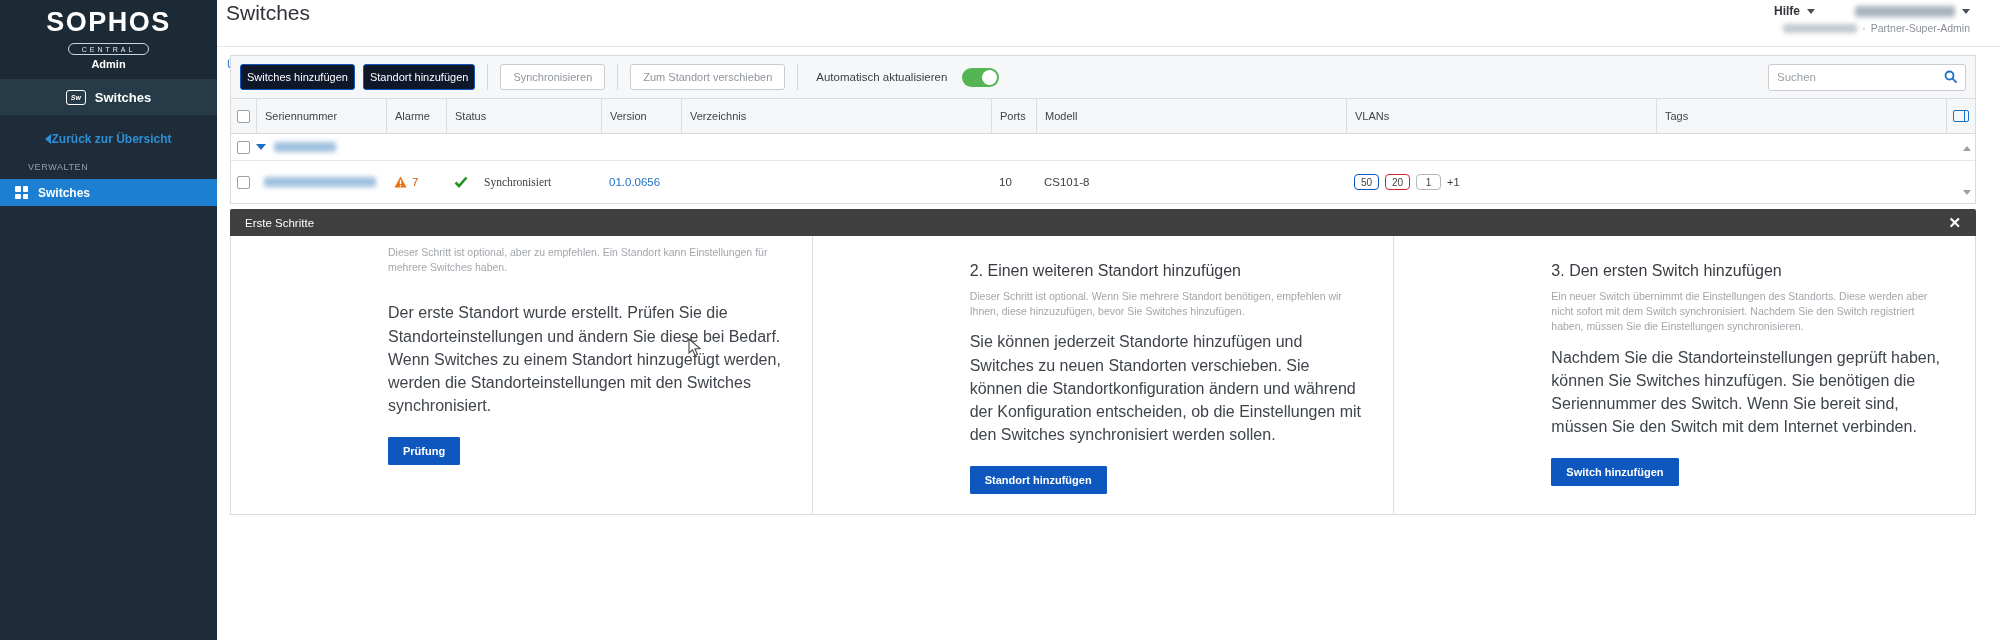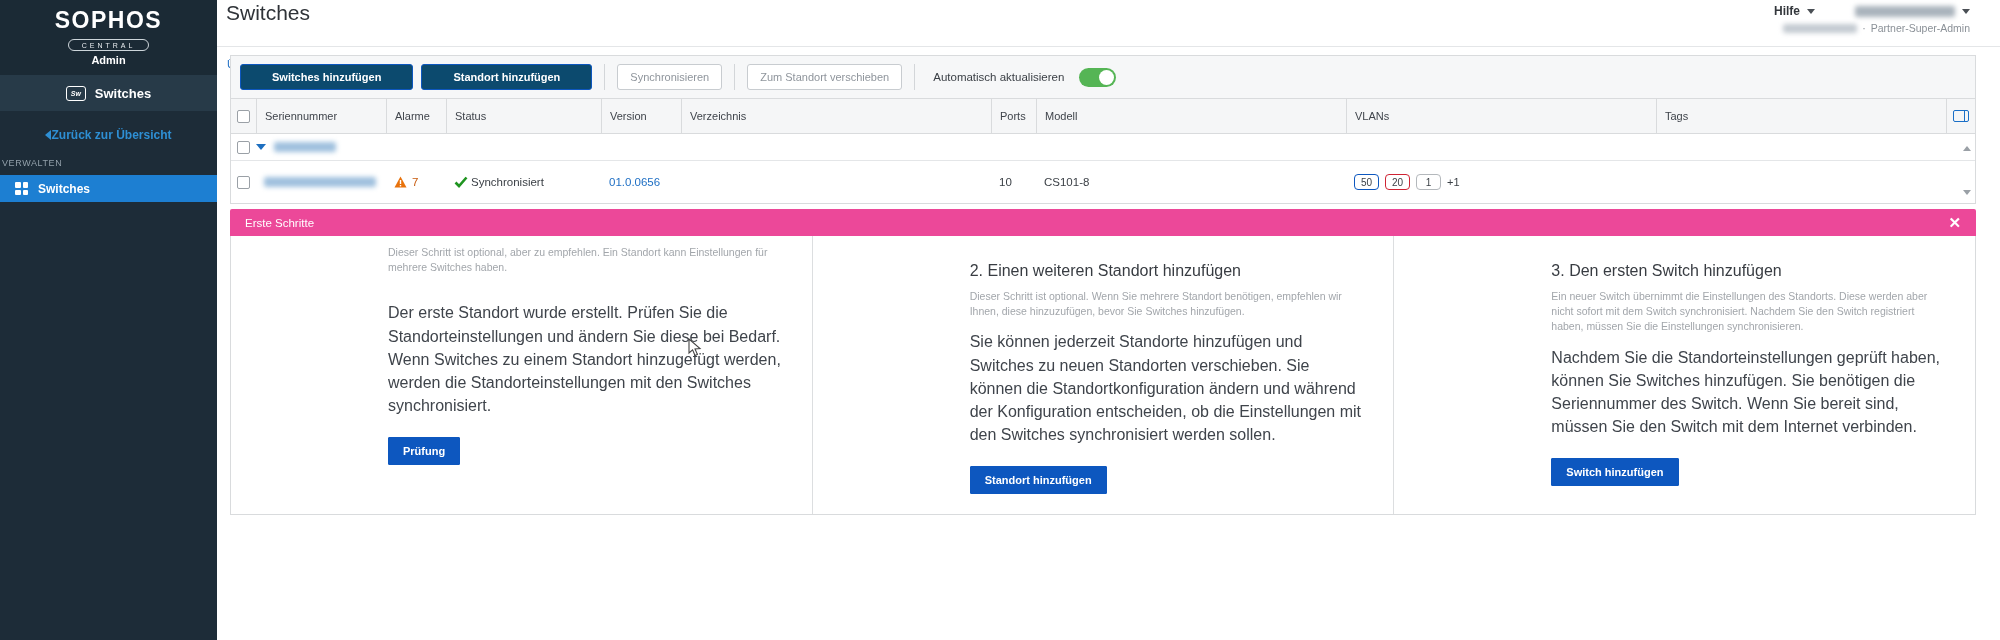--- a/index.html
+++ b/index.html
@@ -6,28 +6,28 @@
   html,body { width:2000px; height:640px; }
   body {
     font-family:"Liberation Sans", sans-serif;
     background:#ffffff; position:relative; overflow:hidden;
     color:#3a3f45;
   }
 
   
   .sidebar { position:absolute; left:0; top:0; width:217px; height:640px; background:#1d2c38; }
   .logo-block { background:#1b2a35; text-align:center; color:#fff; padding:7px 0 9px; }
-  .brand { font-size:23px; font-weight:bold; letter-spacing:1.5px; }
+  .brand { font-size:27px; font-weight:bold; letter-spacing:1.5px; }
   .central-capsule { display:inline-block; border:1px solid #cdd5da; border-radius:9px; font-size:7px; letter-spacing:3px; padding:2px 13px 1px; color:#e8ecef; margin:2px 0 3px; }
   .edition { font-size:11px; font-weight:bold; }
   .product-band { background:#273a48; height:36px; display:flex; align-items:center; justify-content:center; gap:9px; color:#fff; font-size:13px; font-weight:700; }
   .sw-icon { width:20px; height:15px; border:1.5px solid #fff; border-radius:3px; font-size:7px; font-style:italic; font-weight:bold; display:flex; align-items:center; justify-content:center; }
   .back-link { margin-top:17px; display:flex; align-items:center; justify-content:center; gap:0; color:#2e8fd4; font-size:12px; font-weight:600; cursor:pointer; }
   .caret-left { width:0; height:0; border-top:5px solid transparent; border-bottom:5px solid transparent; border-right:6px solid #2e8fd4; }
-  .section-label { color:#92a0aa; font-size:9px; letter-spacing:.6px; padding:16px 0 7px 2px; }
+  .section-label { color:#92a0aa; font-size:9px; letter-spacing:.6px; padding:16px 0 7px 28px; }
   .nav-item { height:27px; display:flex; align-items:center; padding-left:15px; gap:10px; font-size:12px; font-weight:600; color:#fff; cursor:pointer; }
   .nav-item.active { background:#1d7fd2; }
   .grid-icon { width:13px; height:13px; display:grid; grid-template-columns:1fr 1fr; grid-template-rows:1fr 1fr; gap:2px; }
   .grid-icon span { background:#fff; border-radius:1px; }
 
   
   .main { position:absolute; left:217px; top:0; width:1783px; height:640px; }
   .topbar { height:47px; border-bottom:1px solid #e4e6e8; position:relative; background:#fff; }
   .page-title { position:absolute; left:9px; top:1px; font-size:21px; font-weight:500; color:#2f3338; }
   .breadcrumb { position:absolute; left:10px; top:30px; font-size:11px;margin-top:28px; }
@@ -42,21 +42,21 @@
   .redact { filter:blur(2.5px); border-radius:2px; display:inline-block; }
   .redact-user { width:100px; height:11px; background:#a9b3bc; }
   .redact-org { width:74px; height:9px; background:#c3cad1; }
   .redact-site { width:62px; height:10px; background:#9fc0de; }
   .redact-serial { width:112px; height:10px; background:#9fc0de; }
 
   
   .card { position:absolute; left:13px; top:55px; width:1746px; background:#fff; border:1px solid #d9dbdd; }
   .toolbar { height:42px; background:#f6f7f8; display:flex; align-items:center; padding:0 9px; gap:8px; }
   .btn { font-family:inherit; font-size:11px; border-radius:3px; cursor:pointer; white-space:nowrap; }
-  .btn-primary { background:#0c4a6e; color:#fff; border:1px solid #0d57bf; padding:6px 31px; font-weight:700; }
+  .btn-primary { background:#0f172a; color:#fff; border:1px solid #0d57bf; padding:6px 6px; font-weight:400; }
   .btn-secondary { background:#fff; border:1px solid #c8ccd0; color:#8f959c; padding:6px 12px; }
   .toolbar-divider { width:1px; height:26px; background:#d3d6d9; margin:0 4px; }
   .auto-label { font-size:11.5px; color:#3a3f45; margin-left:6px; }
   .toggle { width:37px; height:19px; background:#55b555; border-radius:10px; position:relative; margin-left:7px; cursor:pointer; flex:none; }
   .toggle .knob { position:absolute; right:2px; top:2px; width:15px; height:15px; background:#fff; border-radius:50%; }
   .toolbar-spacer { flex:1; }
   .search-box { width:198px; height:27px; background:#fff; border:1px solid #c8ccd0; border-radius:3px; display:flex; align-items:center; padding:0 7px 0 8px; }
   .search-box input { border:none; outline:none; flex:1; font-family:inherit; font-size:11.5px; color:#3a3f45; min-width:0; background:transparent; }
   .search-box input::placeholder { color:#9aa0a6; }
 
@@ -89,21 +89,21 @@
   .vlan-gray { border-color:#b4b8bc; }
   .vlan-more { font-size:11px; }
   .scroll-arrow { position:absolute; right:4px; width:0; height:0; border-left:4px solid transparent; border-right:4px solid transparent; cursor:pointer; }
   .scroll-up { top:12px; border-bottom:5px solid #9aa0a6; }
   .scroll-dn { bottom:8px; border-top:5px solid #9aa0a6; }
   .picker-icon { width:16px; height:12px; border:1.5px solid #1a6fc7; border-radius:2px; position:relative; cursor:pointer; }
   .picker-icon:before { content:""; position:absolute; right:3px; top:0; bottom:0; width:1.5px; background:#1a6fc7; }
 
   
   .panel { position:absolute; left:13px; top:209px; width:1746px; }
-  .panel-header { height:27px; background:#ec4899; color:#fff; display:flex; align-items:center; padding:0 15px; font-size:11.5px; border-radius:2px 2px 0 0; }
+  .panel-header { height:27px; background:#404040; color:#fff; display:flex; align-items:center; padding:0 15px; font-size:11.5px; border-radius:2px 2px 0 0; }
   .panel-close { margin-left:auto; font-size:15px; font-weight:bold; cursor:pointer; line-height:1; }
   .panel-body { background:#fff; border:1px solid #d9dbdd; border-top:none; display:flex; min-height:216px; }
   .step { flex:1; padding:0 30px 20px 157px; border-left:1px solid #dcdee0; }
   .step:first-child { border-left:none; }
   .step-title { margin-top:26px; font-size:16px; font-weight:500; color:#383c42; }
   .step-hint { margin-top:9px; font-size:10.5px; line-height:1.45; color:#a2a6ab; max-width:420px; }
   .step-body { margin-top:11px; font-size:16px; line-height:1.45; color:#3f444b; max-width:420px; }
   .step:first-child .step-body { margin-top:26px; }
   .step-btn { margin-top:20px; display:inline-block; background:#0d57bf; color:#fff; border:1px solid #0d57bf; padding:7px 14px; font-size:11px; font-weight:600; border-radius:1px; cursor:pointer; font-family:inherit; }
 
@@ -171,20 +171,27 @@
       <span class="toolbar-divider"></span>
       <button class="btn btn-secondary">Synchronisieren</button>
       <span class="toolbar-divider"></span>
       <button class="btn btn-secondary">Zum Standort verschieben</button>
       <span class="toolbar-divider"></span>
       <span class="auto-label">Automatisch aktualisieren</span>
       <span class="toggle">
           <span class="knob"></span>
         </span>
       <span class="toolbar-spacer"></span>
+      <span class="search-box">
+        <input type="text" placeholder="Suchen" style="">
+        <svg width="14" height="14" viewBox="0 0 14 14">
+          <circle cx="5.5" cy="5.5" r="4" fill="none" stroke="#1a6fc7" stroke-width="1.8"></circle>
+          <line x1="8.6" y1="8.6" x2="12.6" y2="12.6" stroke="#1a6fc7" stroke-width="1.8"></line>
+        </svg>
+      </span>
     </div>
 
     <div class="table-header">
       <div class="col c-check">
           <span class="checkbox"></span>
         </div>
       <div class="col c-serial">Seriennummer</div>
       <div class="col c-alarms">Alarme</div>
       <div class="col c-status">Status</div>
       <div class="col c-version">Version</div>
@@ -218,21 +225,21 @@
             <path d="M6.5 0.5 L12.5 11.5 L0.5 11.5 Z" fill="#e8720c"></path>
             <rect x="5.8" y="4" width="1.4" height="4" fill="#fff"></rect>
             <rect x="5.8" y="9" width="1.4" height="1.4" fill="#fff"></rect>
           </svg>
           <span class="alarm-count">7</span>
         </div>
         <div class="col c-status">
           <svg width="14" height="12" viewBox="0 0 14 12">
             <path d="M1.5 6.5 L5 10 L12.5 1.5" fill="none" stroke="#1f9420" stroke-width="2.6"></path>
           </svg>
-          <span style="margin-left:3px;">Synchronisiert</span>
+          <span style="margin-left:16px;font-family:Liberation Serif, serif;">Synchronisiert</span>
         </div>
         <div class="col c-version">
             <span class="link">01.0.0656</span>
           </div>
         <div class="col c-dir"></div>
         <div class="col c-ports">10</div>
         <div class="col c-model">CS101-8</div>
         <div class="col c-vlans">
           <span class="vlan-badge vlan-blue">50</span>
           <span class="vlan-badge vlan-red">20</span>

